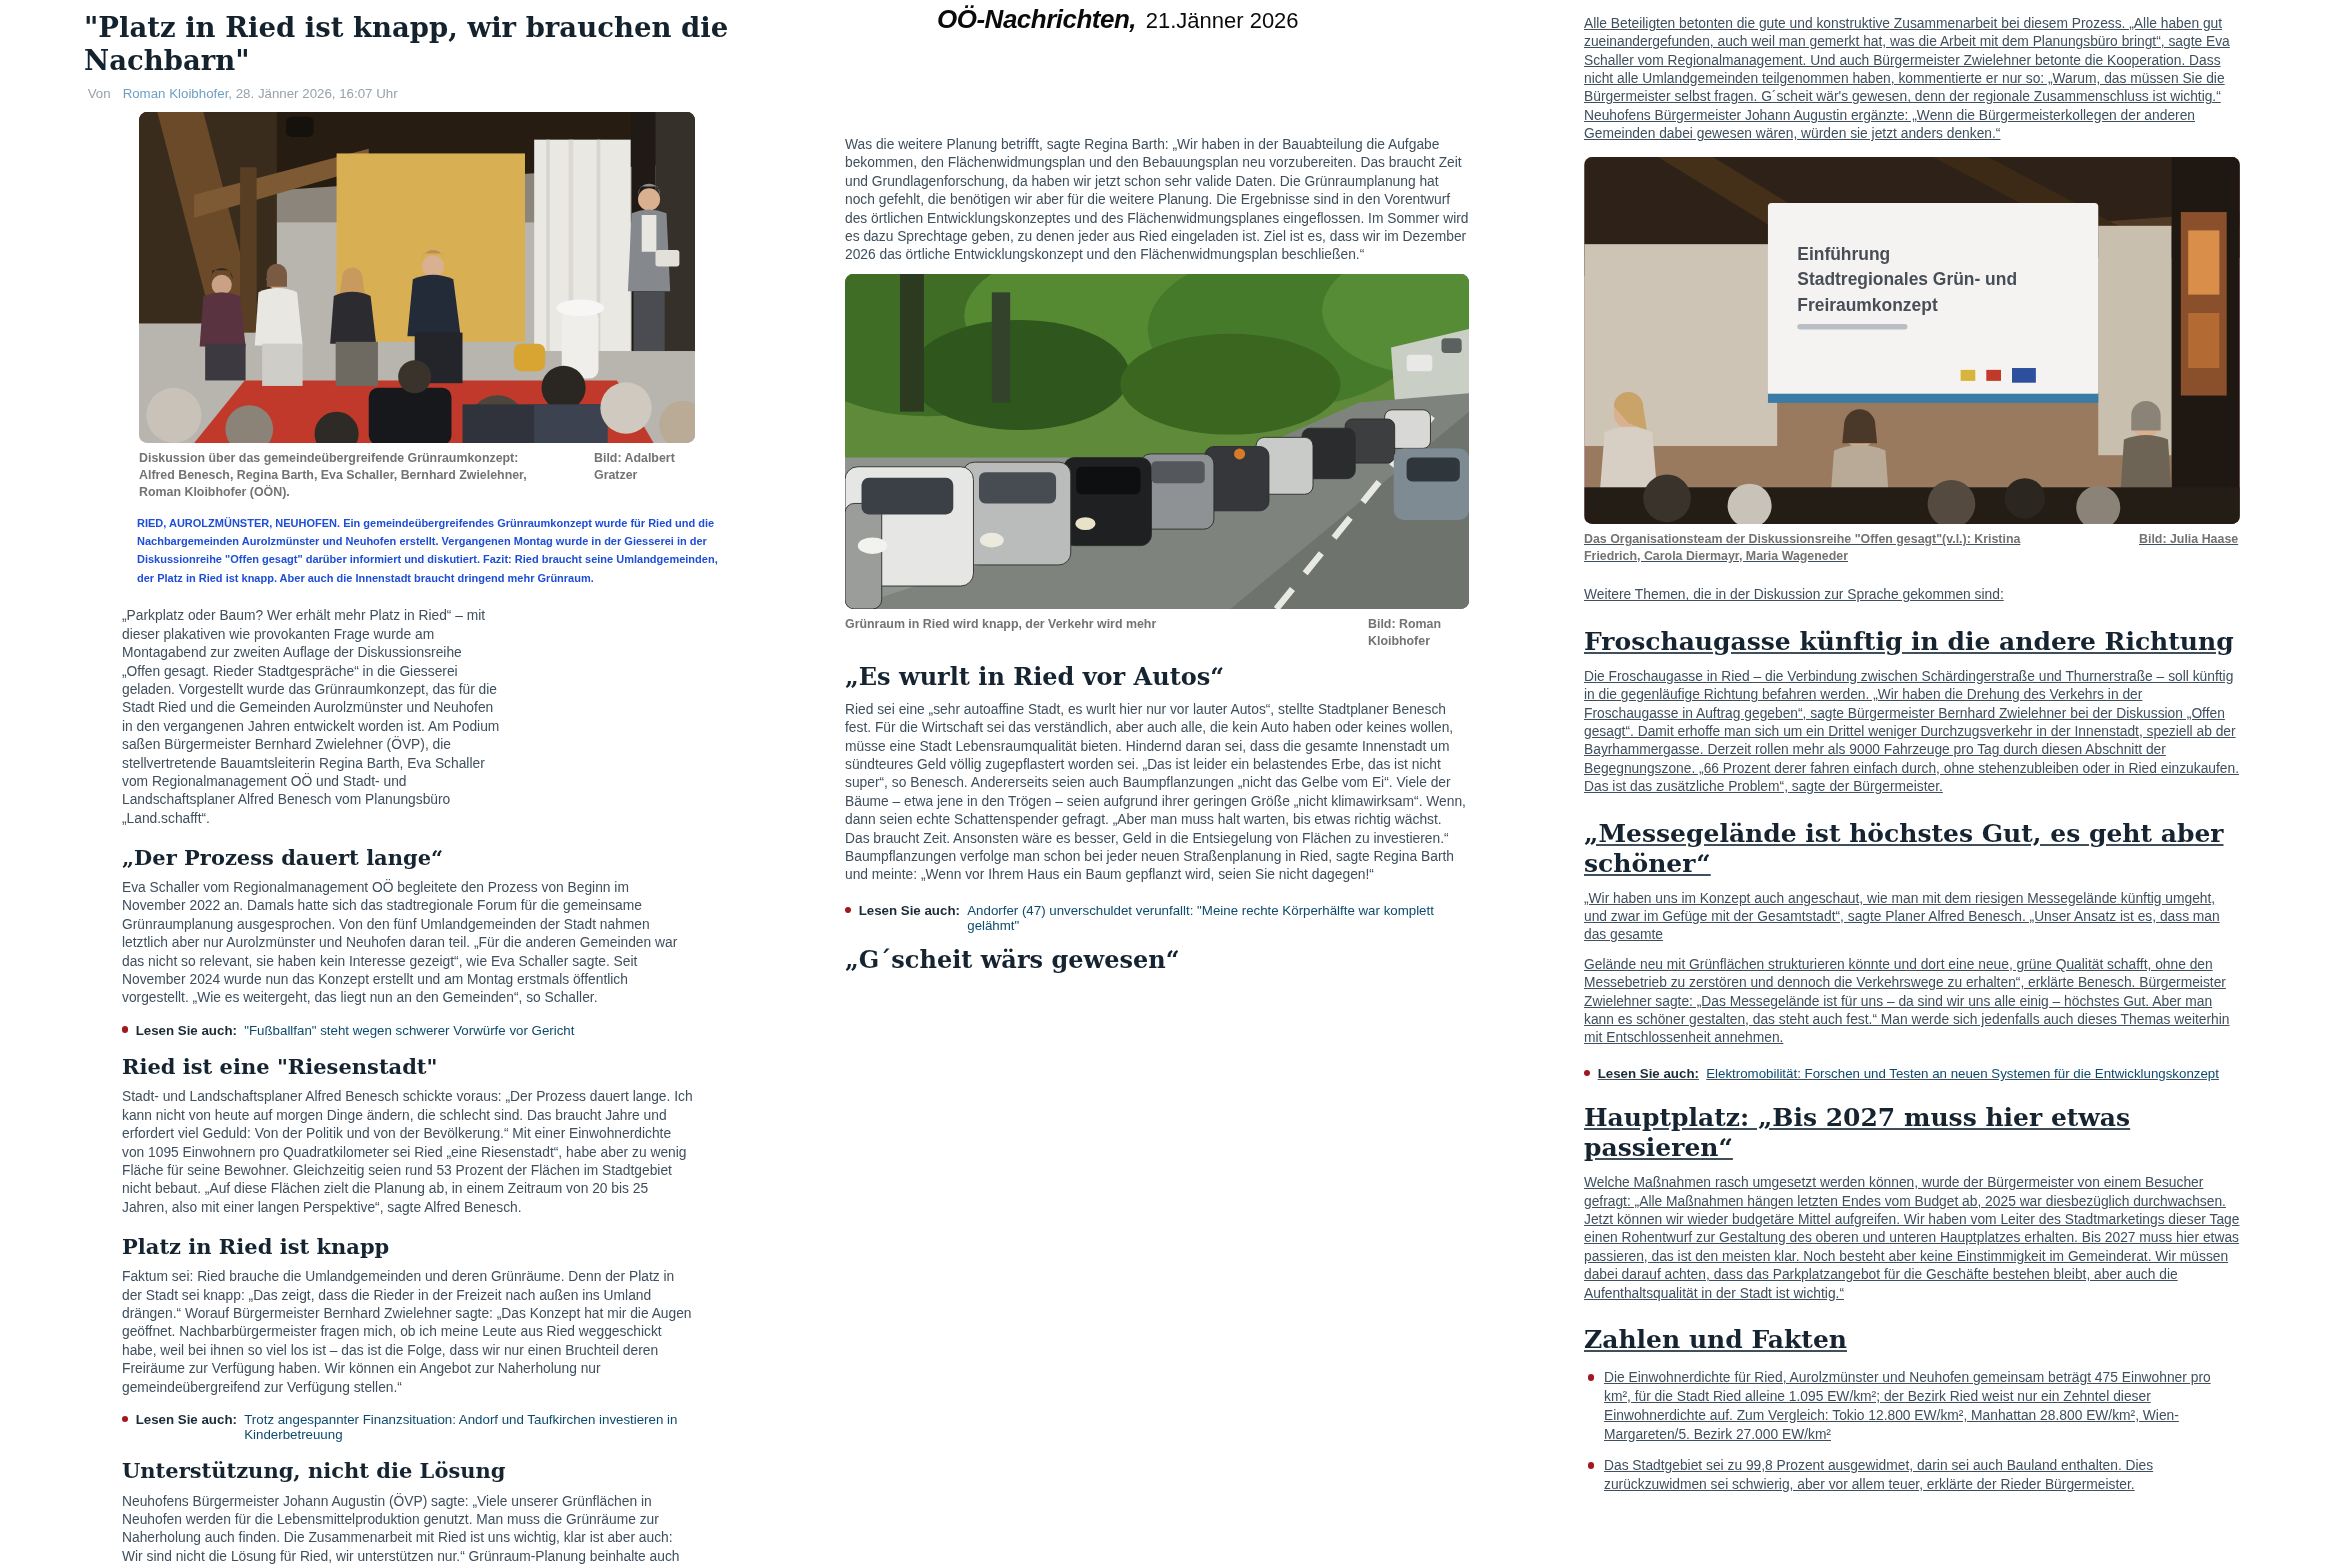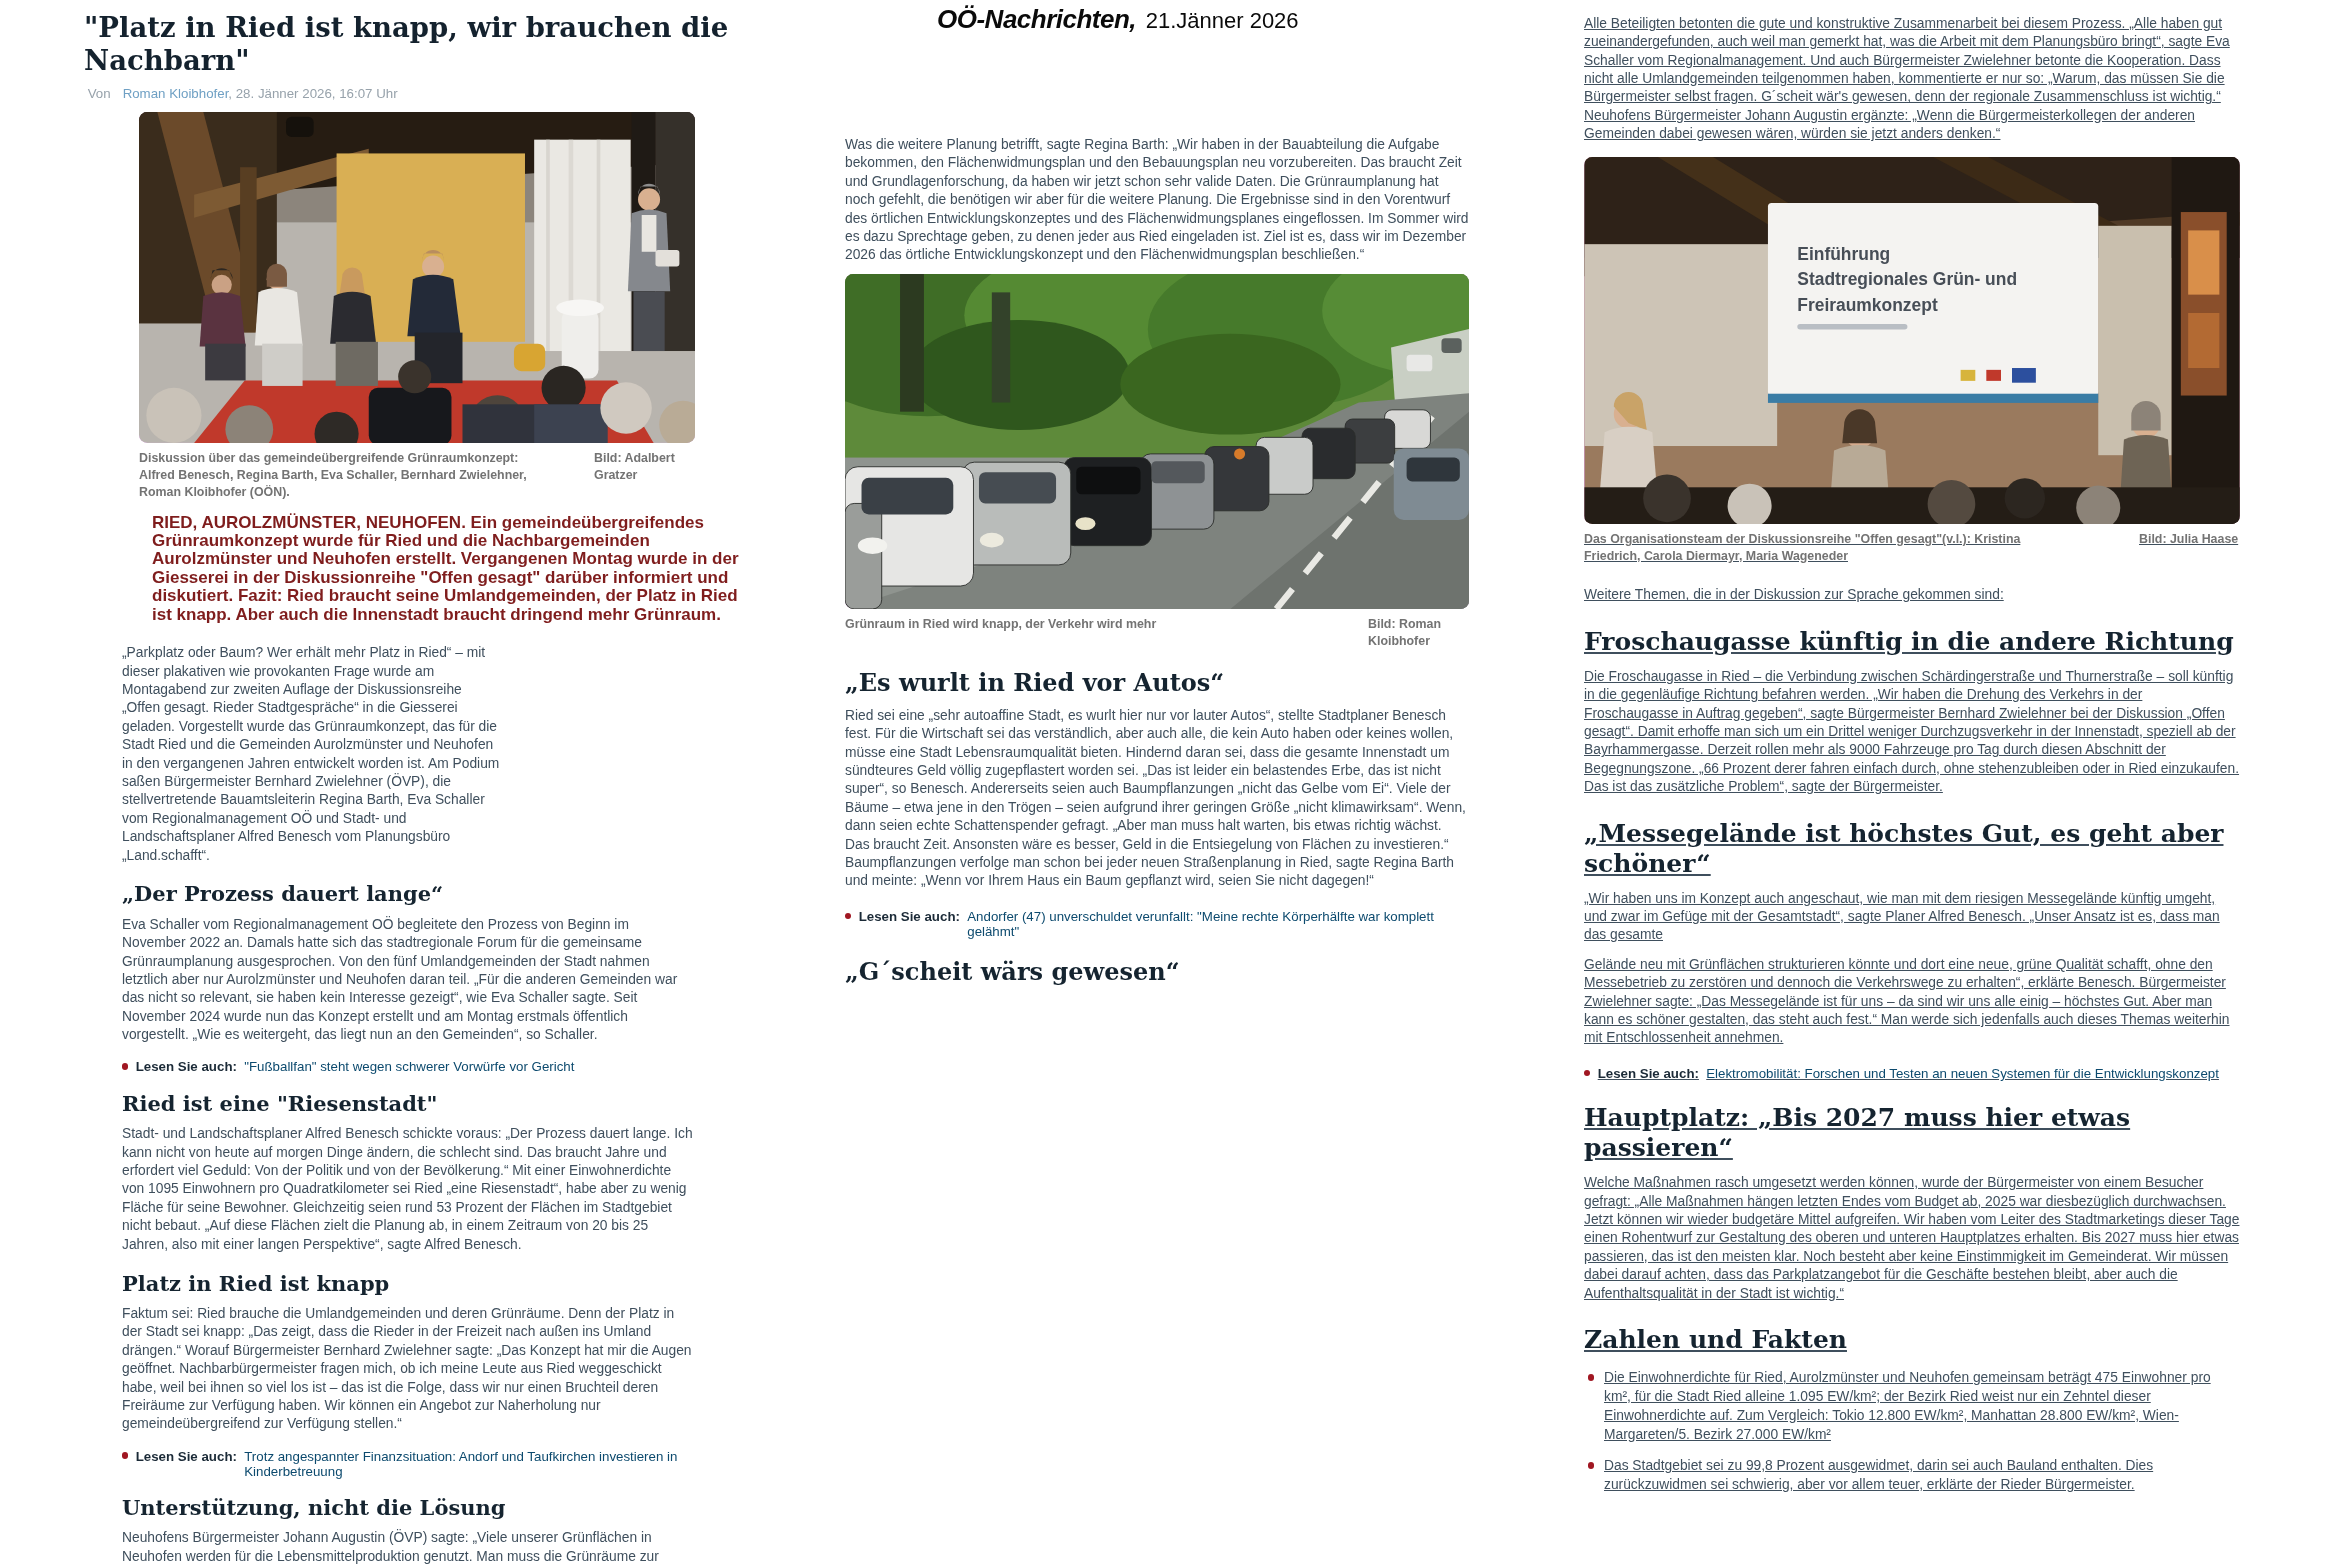--- a/index.html
+++ b/index.html
@@ -12,24 +12,24 @@
   
   .col{position:absolute;}
   .col1{left:84px;top:7.3px;width:650px;}
   .col2{left:845px;top:136px;width:624px;}
   .col3{left:1584px;top:14.7px;width:656px;text-decoration:underline;}
   
   .h1{font:700 27.5px/1.2 "DejaVu Serif",serif;color:#14222e;margin:3.7px 0 0 0;}
   .byline{font:400 13.3px "Liberation Sans",sans-serif;color:#97a2ab;margin:9.2px 0 0 3.7px;}
   .byline .author{color:#6fa0c4;margin-left:12px;}
   .h2{font:700 21px/1.2 "DejaVu Serif",serif;color:#152430;margin:16.5px 0 9.2px 0;}
-  .col2 .h2{font-size:24px;margin-top:19px;}
+  .col2 .h2{font-size:24px;margin-top:13px;}
   .col3 .h2{font-size:25px;margin-top:22px;}
   .body{font-size:13.8px;line-height:18.4px;color:#3f4f5d;margin:0;}
-  .lead{font-weight:700;font-size:17px;line-height:18.4px;color:#7f1d1d;margin:13px 0 0 68px;width:590px;}
+  .lead{font-weight:700;font-size:11px;line-height:18.4px;color:#1d4ed8;margin:13px 0 0 53px;width:590px;}
   .indent{margin-left:38px;width:571px;}
   .narrow{width:378px;}
   
   .figure{border-radius:8.3px;overflow:hidden;line-height:0;background:#f0abfc;}
   .fig1{margin:11px 0 0 55px;width:556px;height:331px;}
   .fig2{margin:9.2px 0 0 0;width:624px;height:335px;}
   .fig3{margin:13px 0 0 0;width:656px;height:367px;}
   .figcap{display:flex;justify-content:space-between;gap:37px;margin-top:7.3px;
           font:700 12.4px/1.35 "Liberation Sans",sans-serif;color:#737373;}
   .fig1cap{margin-left:55px;width:556px;}

